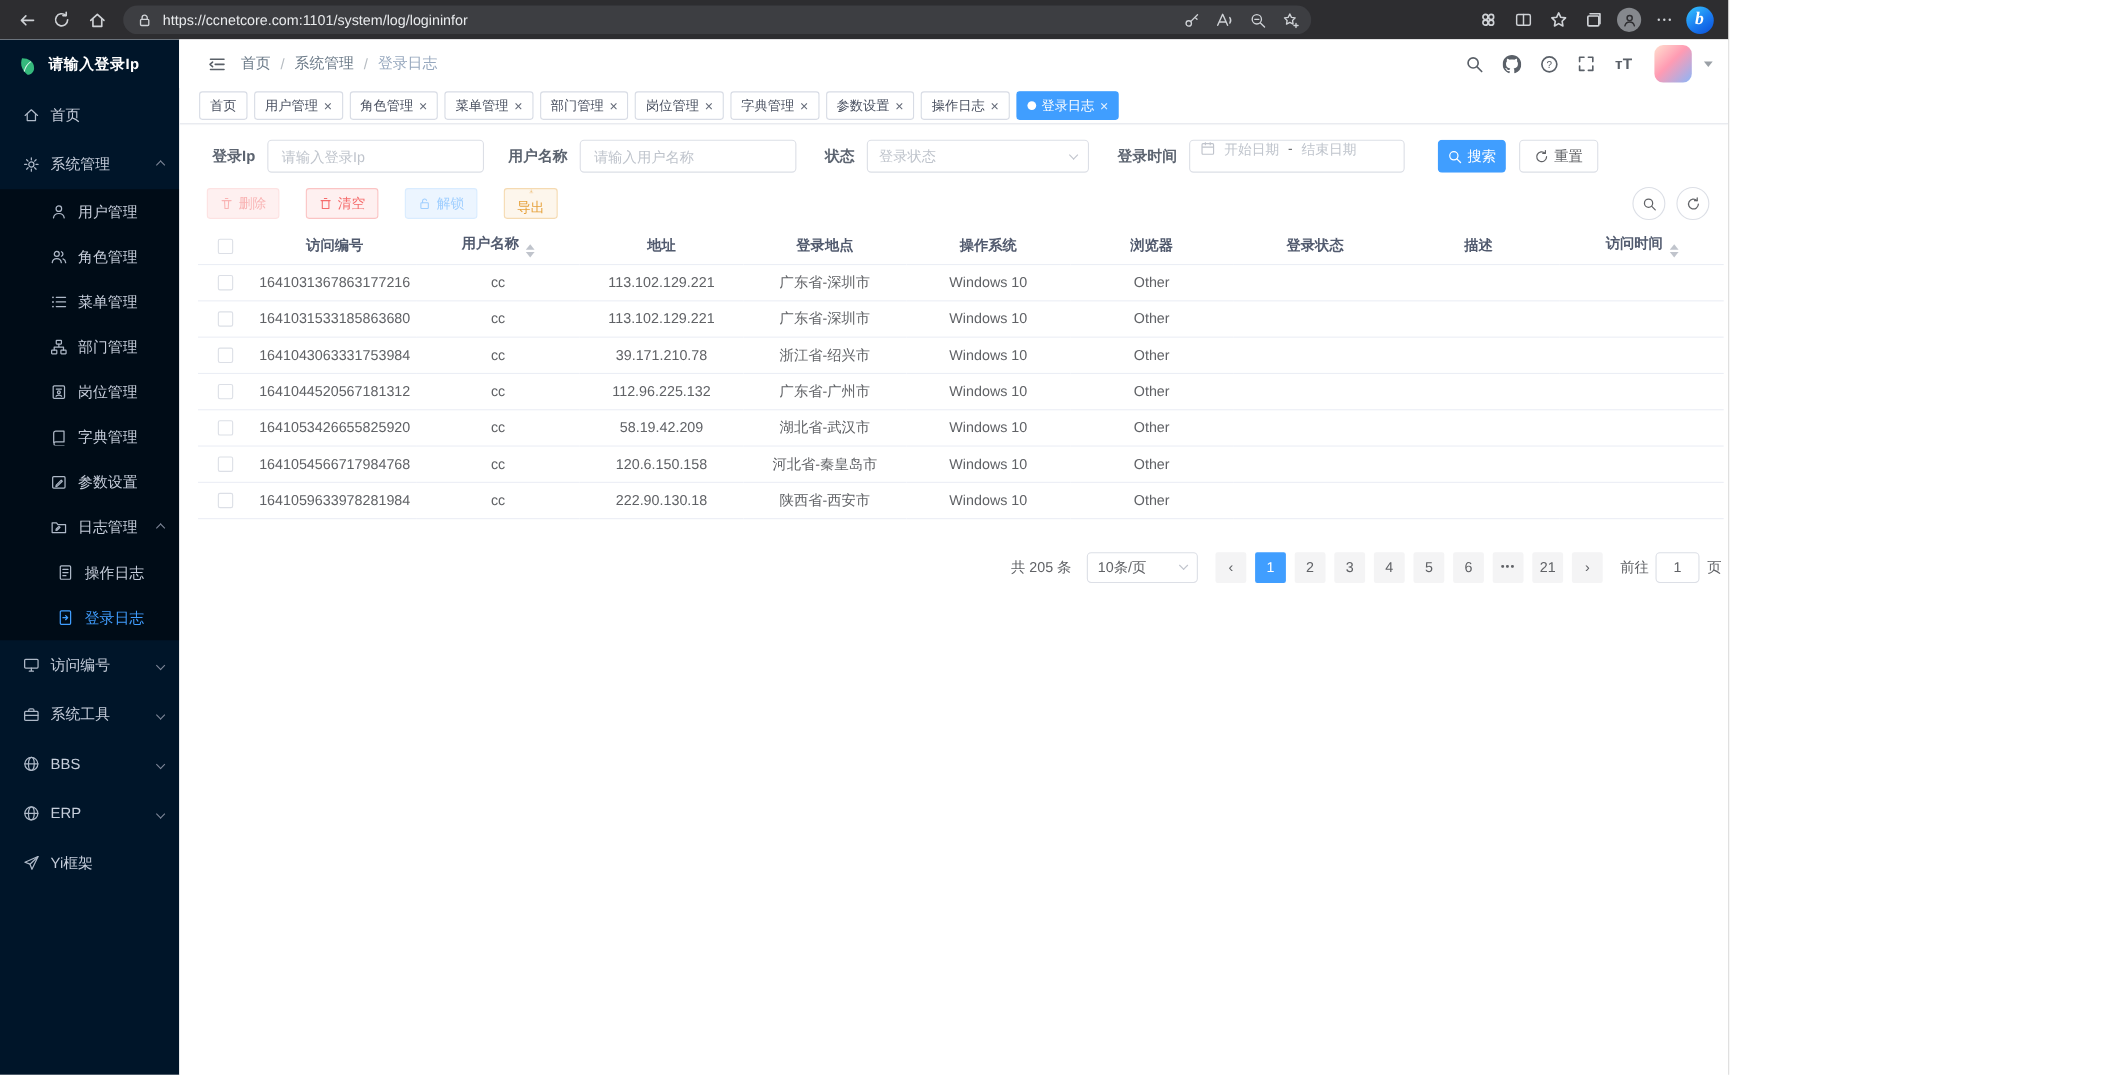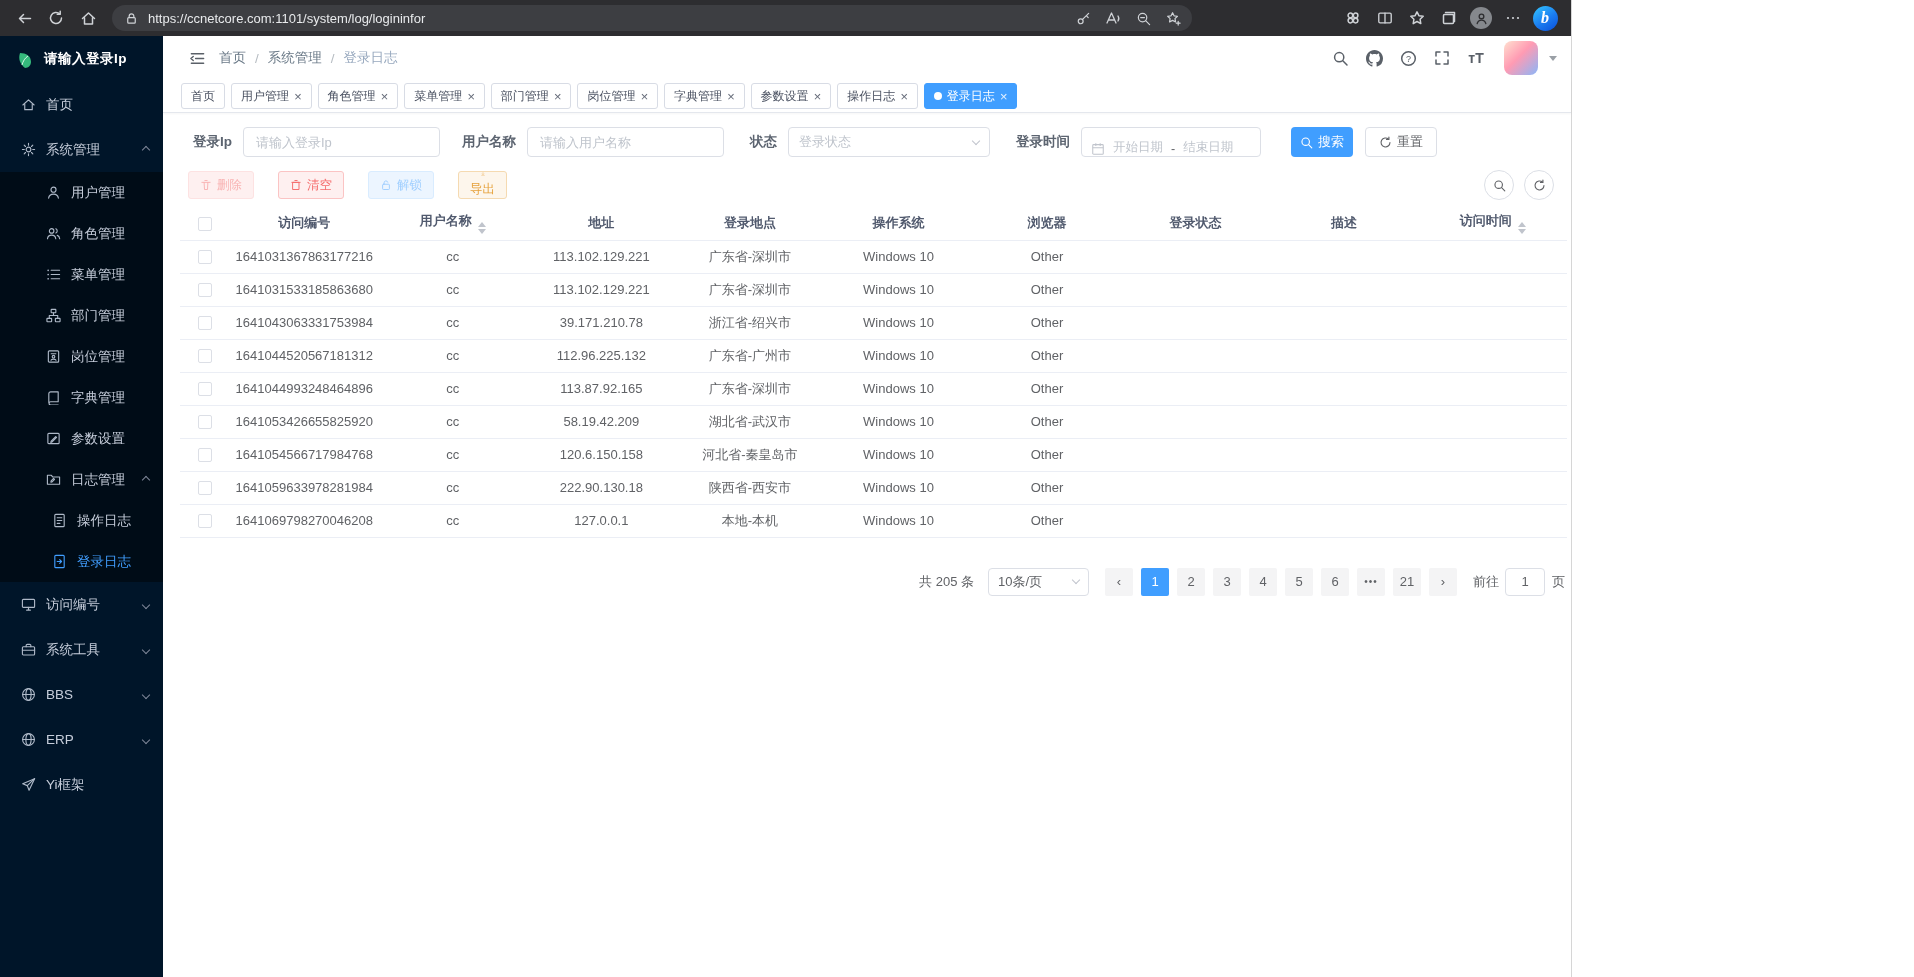--- a/index.html
+++ b/index.html
@@ -82,22 +82,22 @@
 
   
   .filter-row { display:flex; align-items:center; padding:12px 0 0 30px; height:46px; }
   .f-label { font-size:13.5px; font-weight:bold; color:#5c6470; margin-right:11px; white-space:nowrap; }
   .f-input { width:197px; height:30px; border:1px solid #dcdfe6; border-radius:4px; padding:0 12px;
              font-size:13px; color:#606266; outline:none; font-family:inherit; }
   .f-input::placeholder { color:#bfc4cc; }
   .f-select { width:202px; height:30px; border:1px solid #dcdfe6; border-radius:4px; padding:0 10px;
               display:flex; align-items:center; font-size:13px; color:#bfc4cc; cursor:pointer; }
   .f-select .chev { margin-left:auto; border-color:#c0c4cc; margin-top:-3px; }
-  .f-range { width:180px; height:30px; border:1px solid #dcdfe6; border-radius:4px; padding:0 9px;
-             display:flex; align-items:flex-end; gap:8px; font-size:12.5px; color:#bfc4cc; cursor:pointer; }
+  .f-range { width:196px; height:30px; border:1px solid #dcdfe6; border-radius:4px; padding:0 9px;
+             display:flex; align-items:flex-start; gap:8px; font-size:12.5px; color:#bfc4cc; cursor:pointer; }
   .f-range svg { stroke:#c0c4cc; fill:none; stroke-width:1.2; }
   .f-range .sep { color:#606266; }
   .gap20 { width:22px; flex-shrink:0; } .gap24 { width:26px; flex-shrink:0; }
   .btn { height:30px; border-radius:4px; border:1px solid transparent; display:inline-flex; align-items:center;
          justify-content:center; gap:5px; font-size:13px; cursor:pointer; font-family:inherit; }
   .btn svg { fill:none; stroke-width:1.4; stroke-linecap:round; stroke-linejoin:round; }
   .btn-search { background:#409eff; color:#fff; padding:0 8px; margin-left:30px; }
   .btn-search svg { stroke:#fff; }
   .btn-reset { background:#fff; color:#606266; border-color:#dcdfe6; padding:0 13px; margin-left:12px; }
   .btn-reset svg { stroke:#606266; }
@@ -691,32 +691,20 @@
               <td>112.96.225.132</td>
               <td>广东省-广州市</td>
               <td>Windows 10</td>
               <td>Other</td>
               <td></td>
               <td></td>
               <td></td>
             </tr>
             <tr>
               <td><span class="checkbox"></span></td>
-              <td>1641044993248464896</td>
-              <td>cc</td>
-              <td>113.87.92.165</td>
-              <td>广东省-深圳市</td>
-              <td>Windows 10</td>
-              <td>Other</td>
-              <td></td>
-              <td></td>
-              <td></td>
-            </tr>
-            <tr>
-              <td><span class="checkbox"></span></td>
               <td>1641053426655825920</td>
               <td>cc</td>
               <td>58.19.42.209</td>
               <td>湖北省-武汉市</td>
               <td>Windows 10</td>
               <td>Other</td>
               <td></td>
               <td></td>
               <td></td>
             </tr>
@@ -731,32 +719,20 @@
               <td></td>
               <td></td>
               <td></td>
             </tr>
             <tr>
               <td><span class="checkbox"></span></td>
               <td>1641059633978281984</td>
               <td>cc</td>
               <td>222.90.130.18</td>
               <td>陕西省-西安市</td>
-              <td>Windows 10</td>
-              <td>Other</td>
-              <td></td>
-              <td></td>
-              <td></td>
-            </tr>
-            <tr>
-              <td><span class="checkbox"></span></td>
-              <td>1641069798270046208</td>
-              <td>cc</td>
-              <td>127.0.0.1</td>
-              <td>本地-本机</td>
               <td>Windows 10</td>
               <td>Other</td>
               <td></td>
               <td></td>
               <td></td>
             </tr>
           </tbody>
       </table>
 
       <div class="pagination">

